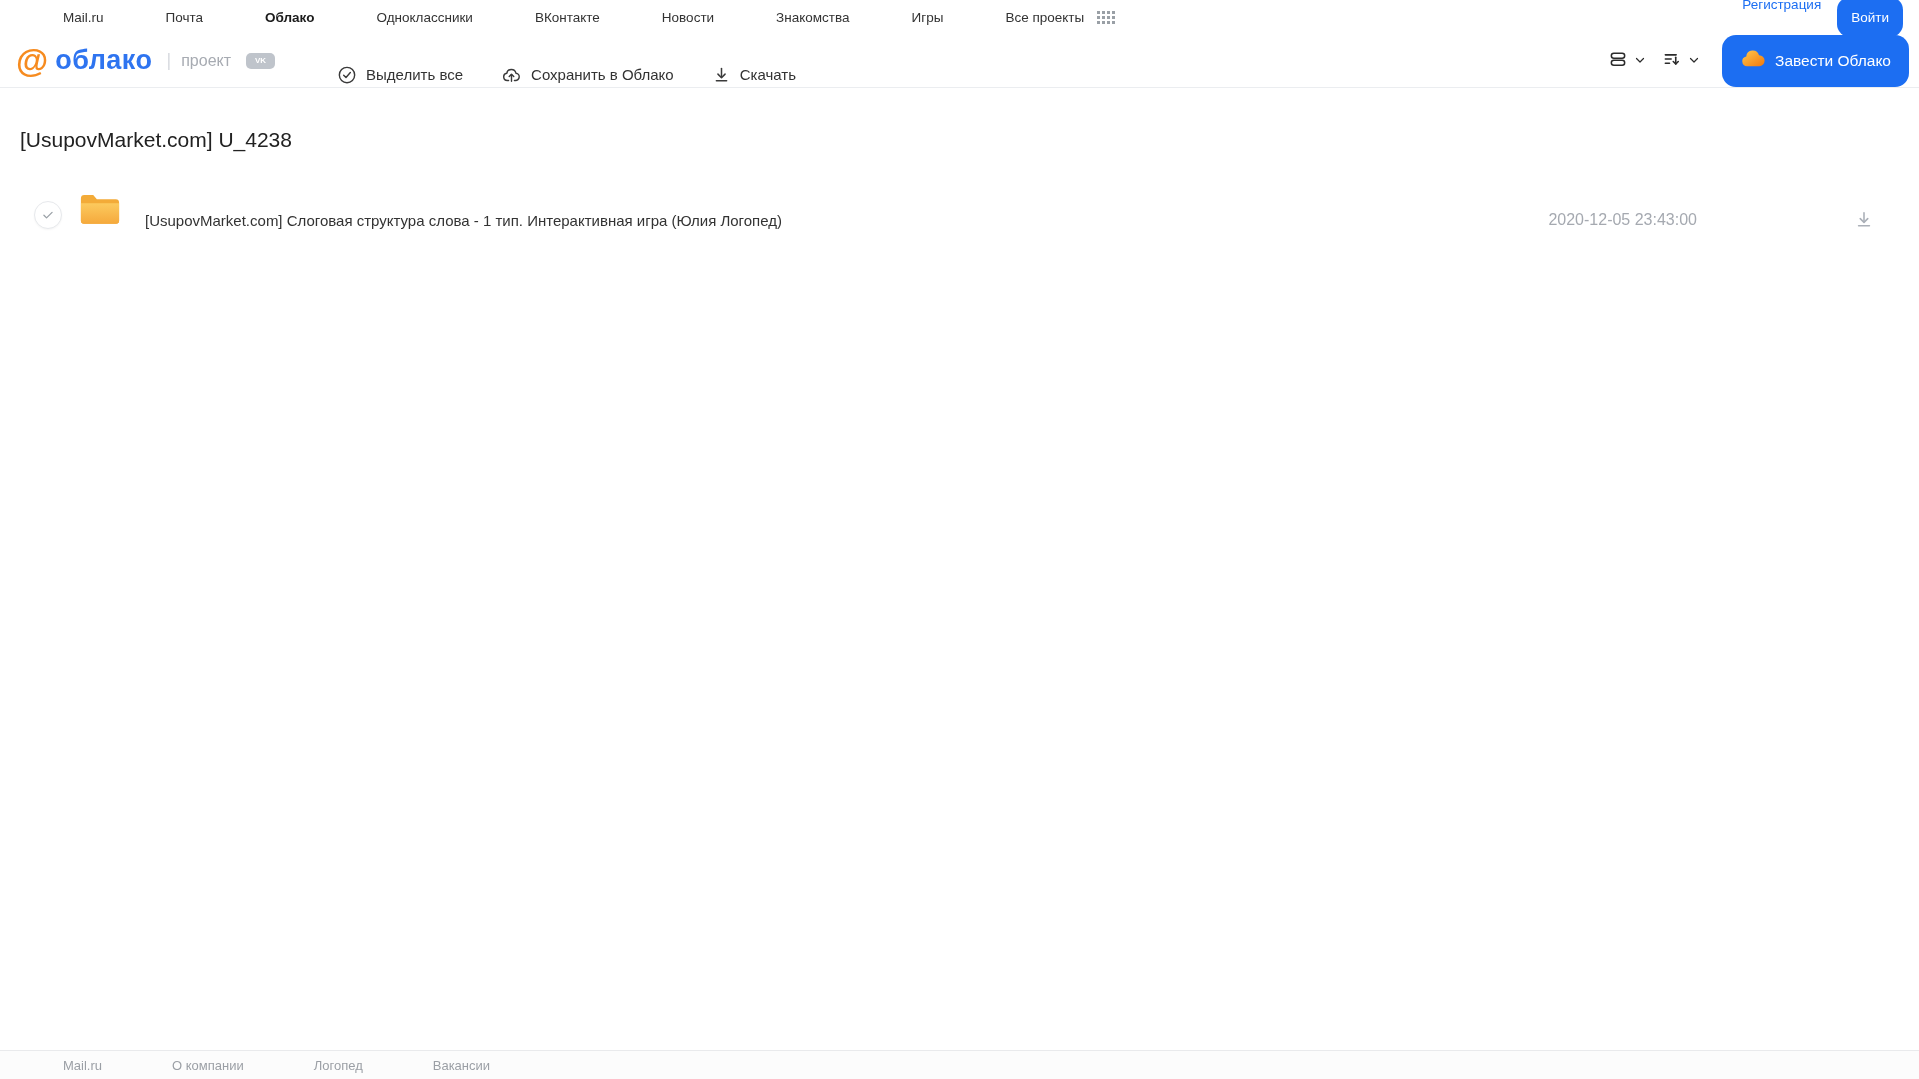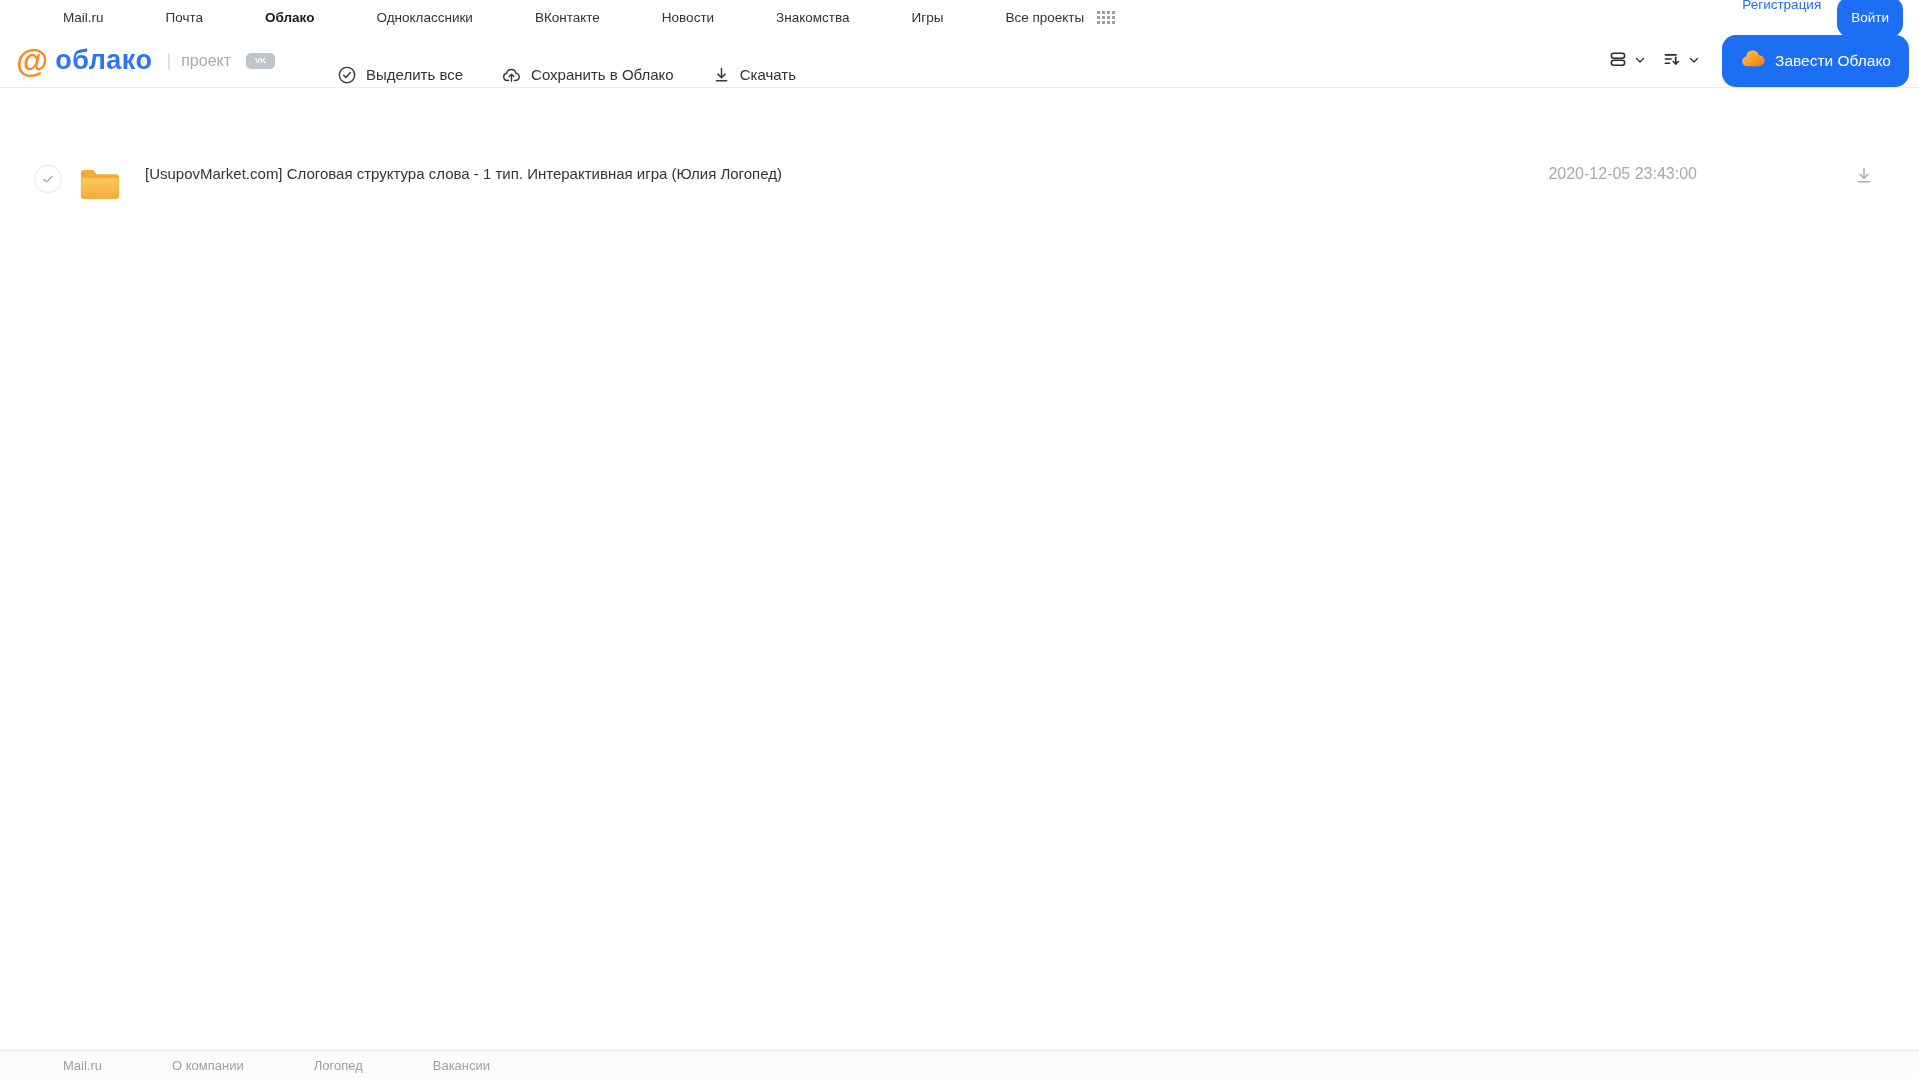--- a/index.html
+++ b/index.html
@@ -76,21 +76,21 @@
     background: #1c6ef2; color: #fff; border: none;
     font-family: inherit; font-size: 15.5px;
     height: 52px; padding: 12px 18px; margin-left: 6px;
     border-radius: 14px; cursor: pointer;
   }
 
   
   .content { padding: 40px 20px 0 20px; }
   .page-title { font-size: 21px; font-weight: 400; color: #222; }
   .file-list { margin-top: 37px; }
-  .file-row { display: flex; align-items: flex-start; height: 40px; padding-left: 14px; cursor: pointer; }
+  .file-row { display: flex; align-items: flex-end; height: 40px; padding-left: 14px; cursor: pointer; }
   .row-check {
     width: 28px; height: 28px; border-radius: 50%;
     background: #fff; border: 1px solid #e7e9ec;
     box-shadow: 0 1px 2px rgba(0,0,0,.04);
     display: flex; align-items: center; justify-content: center;
     flex: 0 0 auto; cursor: pointer;
   }
   .row-folder { margin-left: 17px; flex: 0 0 auto; }
   .row-name { margin-left: 24px; font-size: 15px; color: #333; }
   .row-date { margin-left: auto; font-size: 16px; color: #a5a9b0; }
@@ -229,20 +229,21 @@
           </defs>
           <path d="M21.5 19H8a5.5 5.5 0 0 1-1-10.9 7.3 7.3 0 0 1 14.3-1.4A5.2 5.2 0 0 1 21.5 19z" fill="url(#cg)"></path>
         </svg>
       </span>
       <span>Завести Облако</span>
     </button>
   </div>
 </div>
 
 <main class="content">
+  <h1 class="page-title">[UsupovMarket.com] U_4238</h1>
 
   <div class="file-list">
     <div class="file-row">
       <span class="row-check">
         <svg width="14" height="14" viewBox="0 0 24 24" fill="none" stroke="#9aa0a6" stroke-width="2.2" stroke-linecap="round" stroke-linejoin="round">
           <path d="M5 12.5l4.5 4.5L19 7.5"></path>
         </svg>
       </span>
       <span class="row-folder">
         <svg width="42" height="35" viewBox="0 0 44 36">

